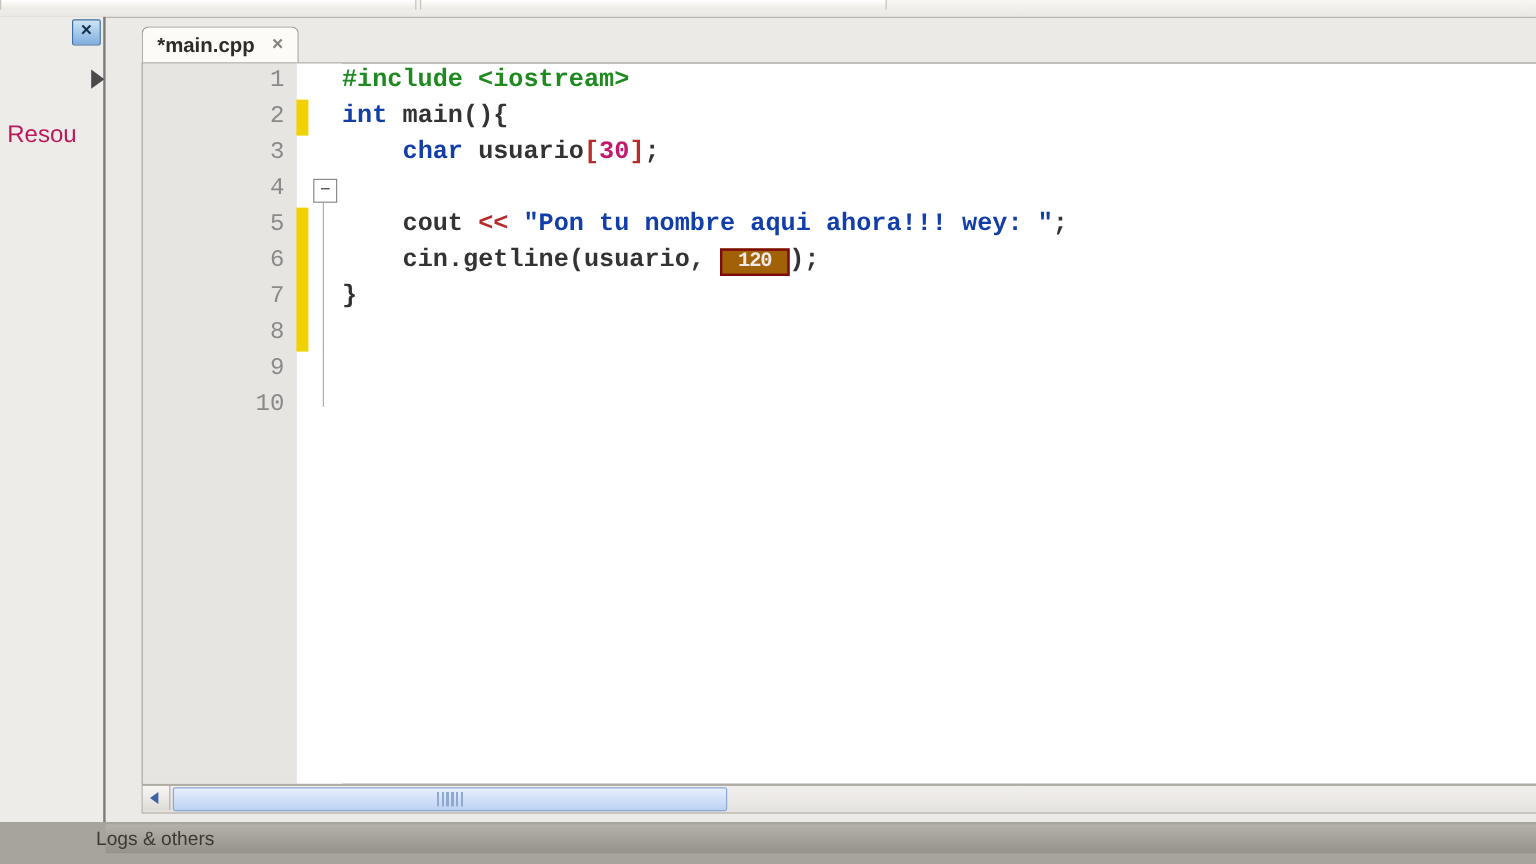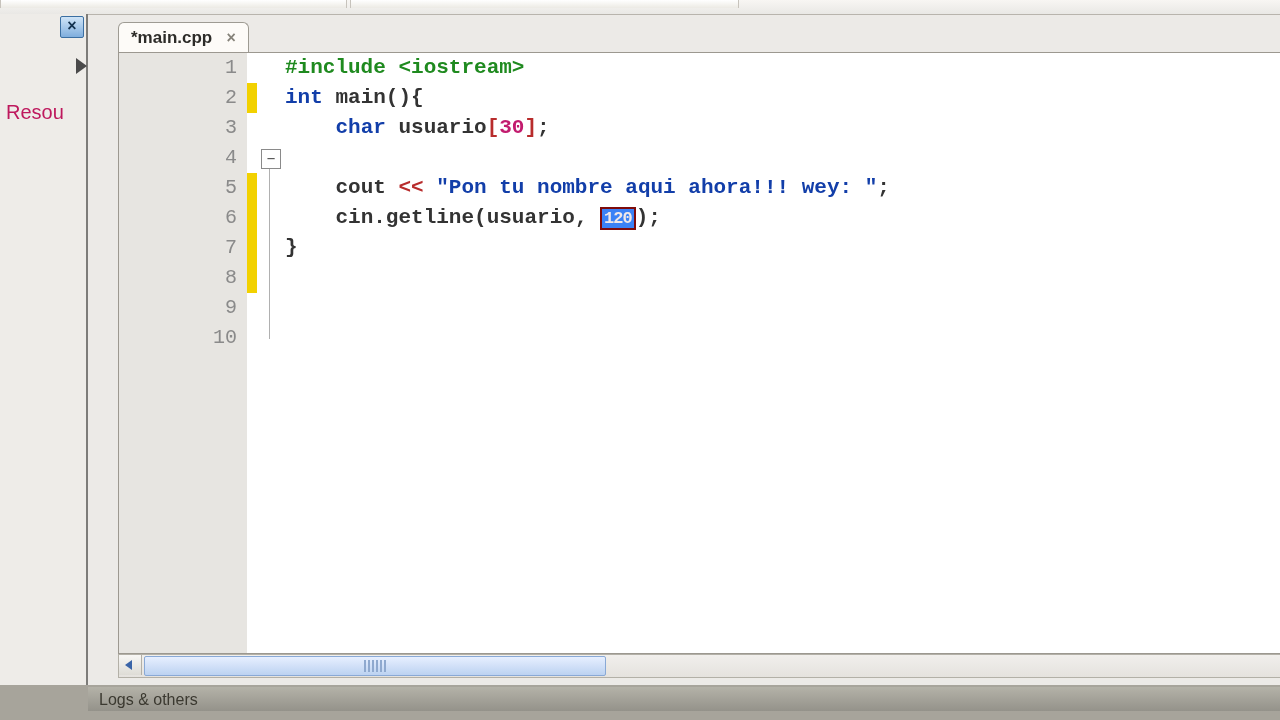--- a/index.html
+++ b/index.html
@@ -60,43 +60,43 @@
   .code{position:absolute;left:166px;top:0;right:0;height:100%;
     font:bold 21px/30px "Courier New",monospace;color:#333;}
   .code .row{height:30px;white-space:pre;}
   .kw-prep{color:#1f8a1f;}
   .kw-blue{color:#123ea9;}
   .kw-type{color:#123ea9;}
   .ident{color:#333;}
   .num{color:#c21b6e;}
   .str{color:#123ea9;}
   .op{color:#b82c2c;}
-  .sel{background:#3b82f6;border:2px solid #7e0b0b;color:#f1e8e8;
-    font-size:17px;padding:0 2px;letter-spacing:-1px;}
+  .sel{background:#a16207;border:2px solid #7e0b0b;color:#f1e8e8;
+    font-size:17px;padding:0 13px;letter-spacing:-1px;}
   
   .hscroll{position:absolute;left:18px;top:640px;width:1174px;height:22px;
     background:linear-gradient(#f1efec,#e5e2de);
     border:1px solid #b3b0a7;}
   .hs-left{position:absolute;left:0;top:0;width:22px;height:20px;
     background:linear-gradient(#f8f7f5,#dedcd6);border-right:1px solid #b3b0a7;}
   .hs-left:after{content:"";position:absolute;left:6px;top:5px;width:0;height:0;
     border-top:5px solid transparent;border-bottom:5px solid transparent;
     border-right:7px solid #3a64a8;}
   .hs-thumb{position:absolute;left:25px;top:1px;height:18px;width:460px;
     background:linear-gradient(#e7efff,#bcd2f1);border:1px solid #89a9d6;
     border-radius:2px;}
   .hs-grip{position:absolute;left:50%;top:3px;width:22px;height:12px;
     margin-left:-11px;
     background:repeating-linear-gradient(90deg,#8fa9cf 0 2px,transparent 2px 4px);}
   
   .footer{position:absolute;left:0;top:685px;width:1280px;height:35px;
     background:#a7a49b;}
   .footer .bar{position:absolute;left:88px;top:2px;right:0;height:24px;
     background:linear-gradient(#b4b2a8,#94928a);}
-  .footer .lbl{position:absolute;left:99px;top:6px;font-size:16px;
+  .footer .lbl{position:absolute;left:80px;top:6px;font-size:16px;
     color:#3b3930;}
 </style>
 </head>
 <body>
 
 <div class="topstrip">
   <div class="box b1"></div>
   <div class="box b2" style="left:350px;"></div>
 </div>
 

